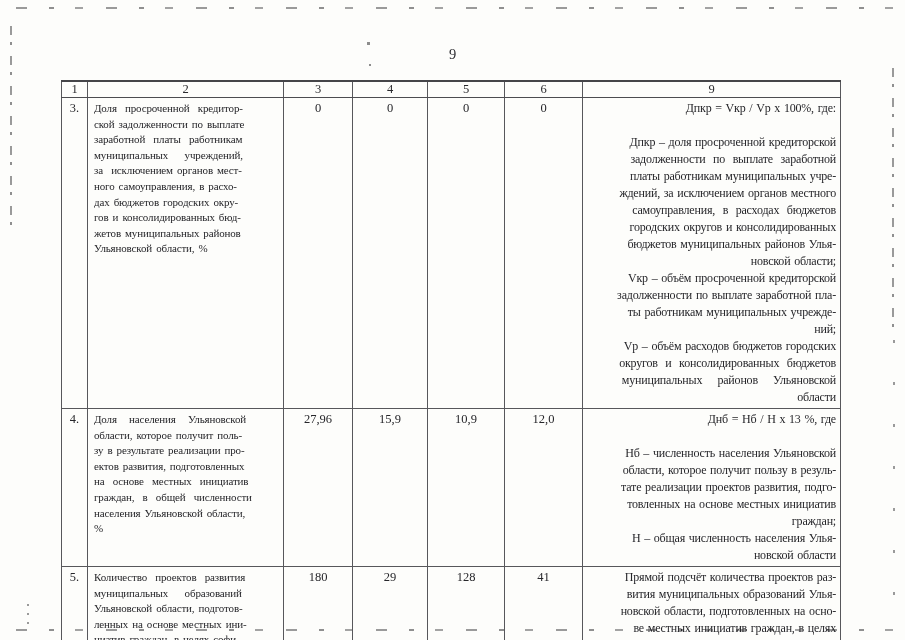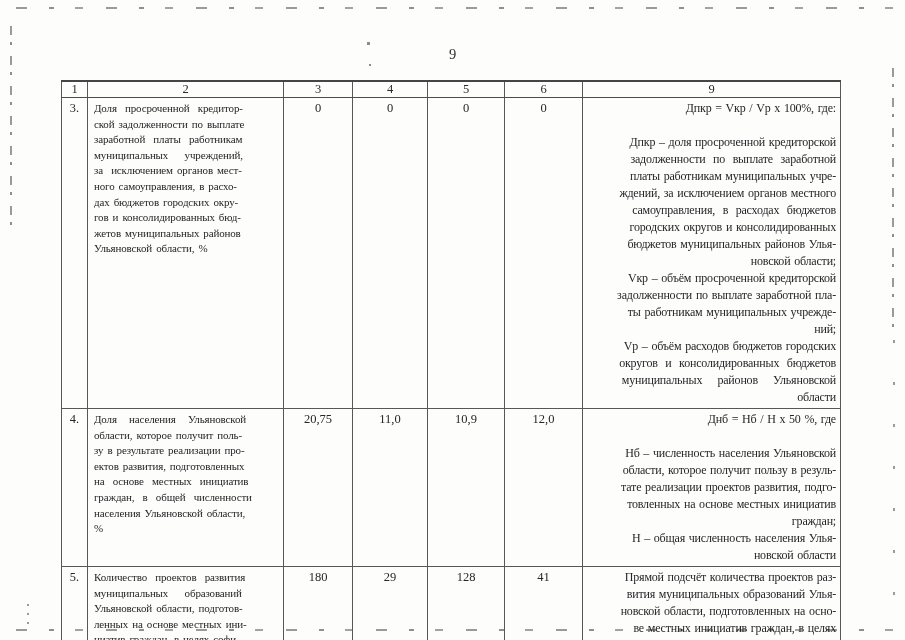--- a/index.html
+++ b/index.html
@@ -180,25 +180,25 @@
     <tr>
       <td class="num-cell">4.</td>
       <td class="ind-cell">Доля   населения   Ульяновской
 области, которое получит поль-
 зу в результате реализации про-
 ектов развития, подготовленных
 на  основе  местных  инициатив
 граждан,  в  общей  численности
 населения Ульяновской области,
 %</td>
-      <td class="val-cell">20,75</td>
-      <td class="val-cell">11,0</td>
+      <td class="val-cell">27,96</td>
+      <td class="val-cell">15,9</td>
       <td class="val-cell">10,9</td>
       <td class="val-cell">12,0</td>
-      <td class="method-cell">Днб = Нб / Н х 50 %, где
+      <td class="method-cell">Днб = Нб / Н х 13 %, где
 
 Нб – численность населения Ульяновской
 области, которое получит пользу в резуль-
 тате реализации проектов развития, подго-
 товленных на основе местных инициатив
 граждан;
 Н – общая численность населения Улья-
 новской области</td>
     </tr>
     <tr>

